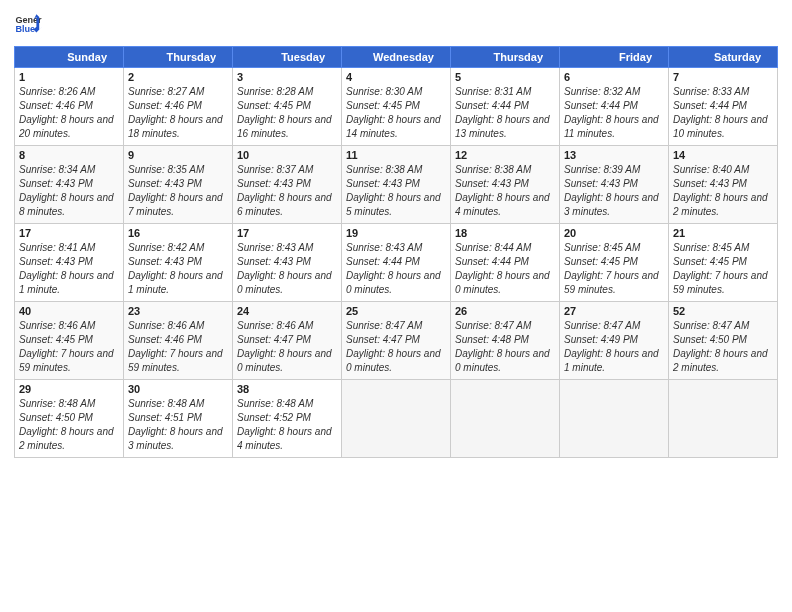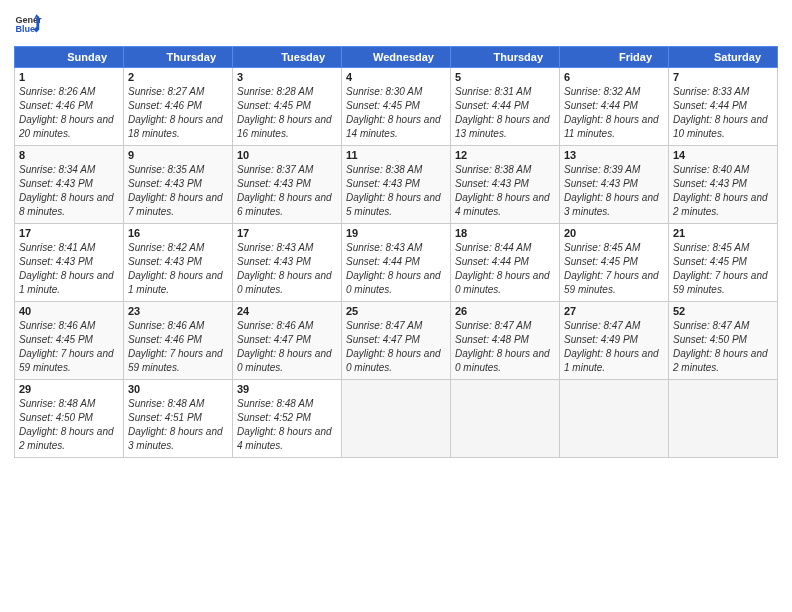--- a/index.html
+++ b/index.html
@@ -239,21 +239,21 @@
         <tr>
           <td>
             <span class="day-num">29</span>
             <div class="day-info">Sunrise: 8:48 AM<br>Sunset: 4:50 PM<br>Daylight: 8 hours and 2 minutes.</div>
           </td>
           <td>
             <span class="day-num">30</span>
             <div class="day-info">Sunrise: 8:48 AM<br>Sunset: 4:51 PM<br>Daylight: 8 hours and 3 minutes.</div>
           </td>
           <td>
-            <span class="day-num">39</span>
+            <span class="day-num">38</span>
             <div class="day-info">Sunrise: 8:48 AM<br>Sunset: 4:52 PM<br>Daylight: 8 hours and 4 minutes.</div>
           </td>
           <td class="empty"></td>
           <td class="empty"></td>
           <td class="empty"></td>
           <td class="empty"></td>
         </tr>
       </tbody>
   </table>
 </div>

